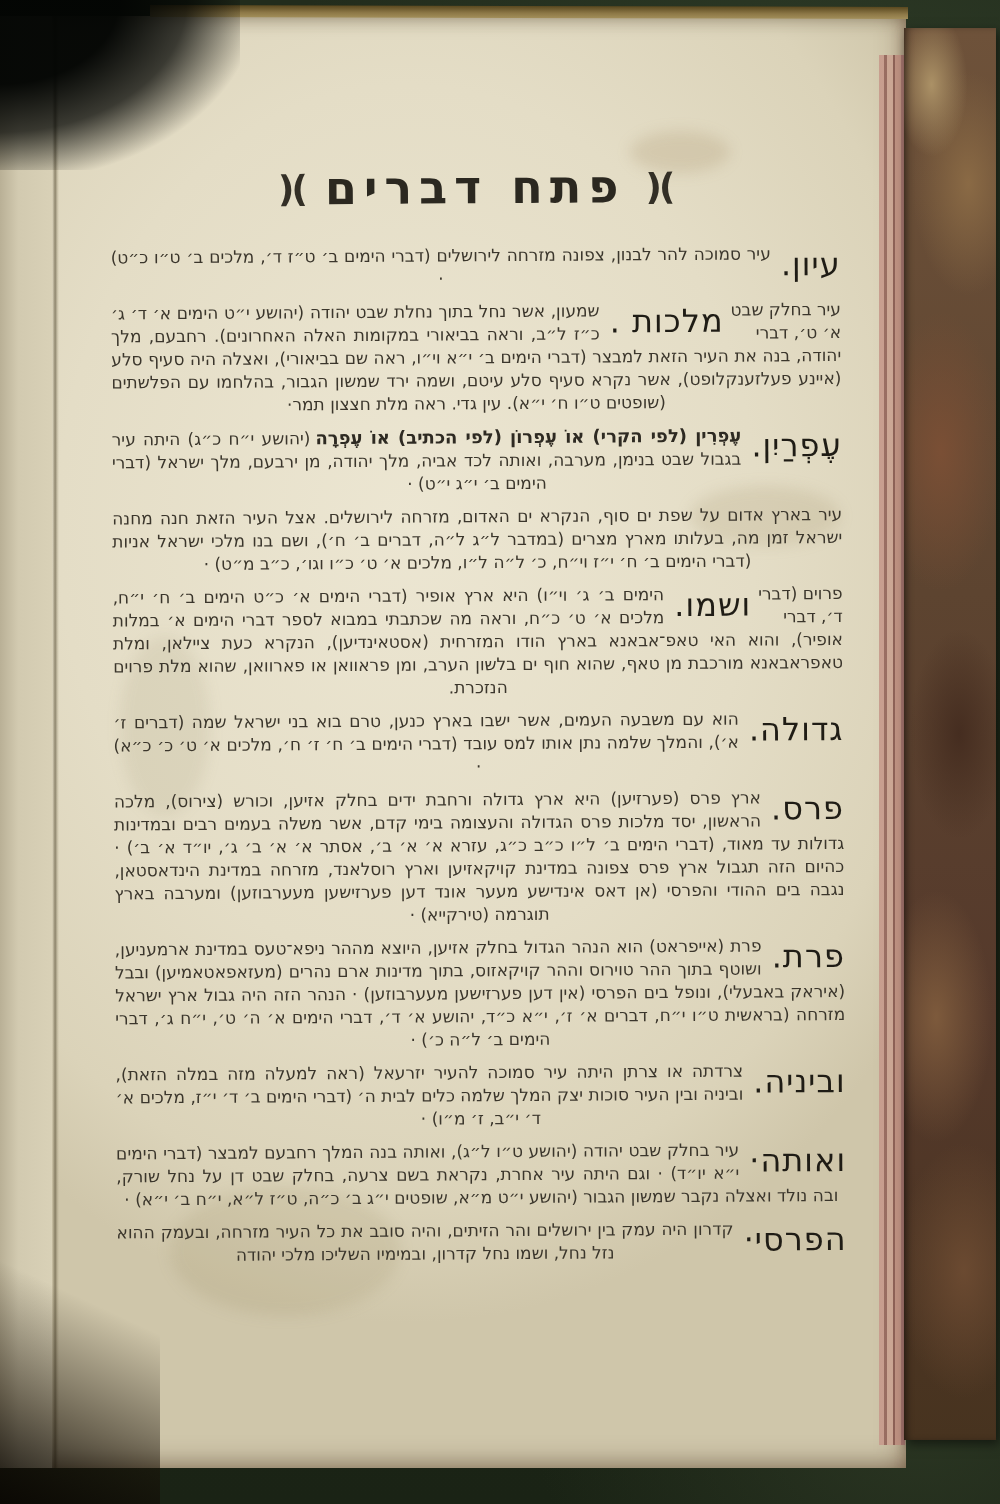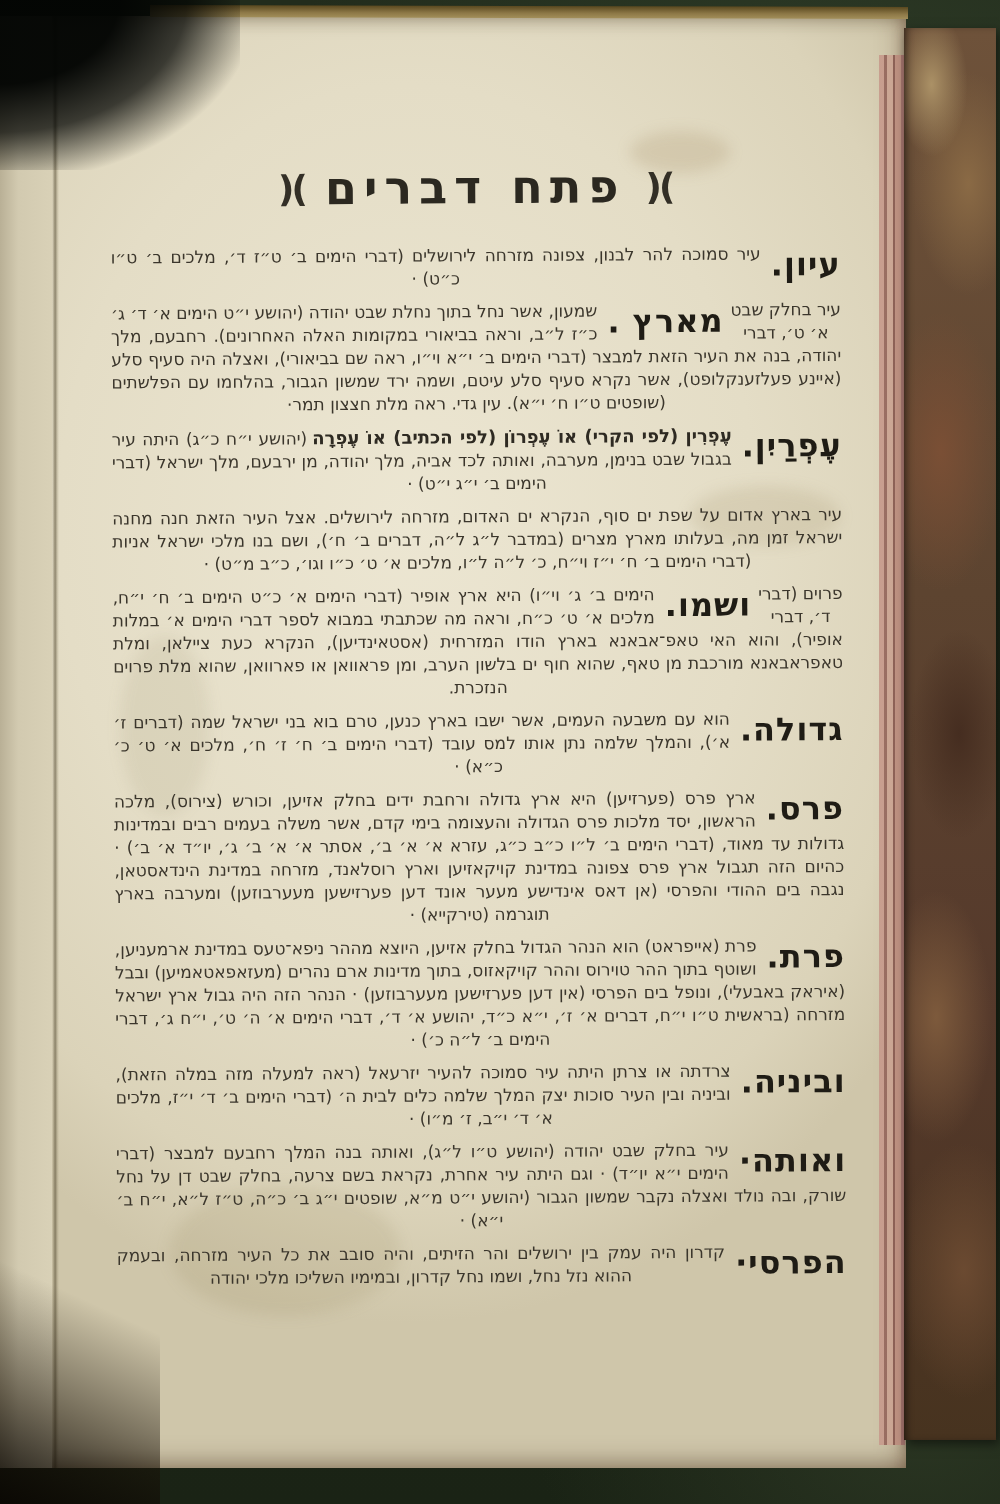--- a/index.html
+++ b/index.html
@@ -54,22 +54,22 @@
   
   .content{
     position:absolute;right:66px;left:110px;top:142px;direction:rtl;
     color:#36322a;transform:rotate(-.35deg);transform-origin:top right;
   }
   .title-row{text-align:center;margin:0 0 30px 0;color:#2b2820;font-weight:bold;white-space:nowrap;}
   .title-text{font-size:46px;letter-spacing:7px;margin:0 20px;}
   .orn{font-size:36px;direction:ltr;unicode-bidi:bidi-override;letter-spacing:-3px;position:relative;top:-3px;color:#332f26;}
   .entry{clear:both;margin-bottom:10px;}
   .cutin{float:right;display:flex;align-items:flex-start;margin-left:10px;}
-  .stub{display:flex;flex-direction:column;text-align:center;font-size:17px;line-height:23px;margin-left:7px;color:#3b362c;}
-  .hw{font-size:32px;font-weight:bold;line-height:44px;color:#1f1c15;letter-spacing:1px;white-space:nowrap;}
+  .stub{display:flex;flex-direction:column;text-align:right;font-size:17px;line-height:23px;margin-left:7px;color:#3b362c;}
+  .hw{font-size:32px;font-weight:normal;line-height:44px;color:#1f1c15;letter-spacing:1px;white-space:nowrap;}
   .body{margin:0;font-size:17px;line-height:23px;text-align:justify;text-align-last:center;color:#3b362c;}
   .sq{font-weight:bold;font-size:18px;margin-left:5px;color:#2e2a22;}
 </style>
 </head>
 <body>
 
 <div class="scene">
   <div class="page">
     <div class="under-strip"></div>
     <div class="crease"></div>
@@ -87,21 +87,21 @@
         </div>
         <p class="body"><span>עיר סמוכה להר לבנון, צפונה מזרחה לירושלים (דברי הימים ב׳ ט״ז ד׳, מלכים ב׳ ט״ו כ״ט) ·</span></p>
       </section>
 
       <section class="entry">
         <div class="cutin">
           <span class="stub">
             <span>עיר בחלק שבט</span>
             <span>א׳ ט׳, דברי</span>
           </span>
-          <span class="hw">מארץ .</span>
+          <span class="hw">מלכות .</span>
         </div>
         <p class="body"><span>שמעון, אשר נחל בתוך נחלת שבט יהודה (יהושע י״ט הימים א׳ ד׳ ג׳ כ״ז ל״ב, וראה בביאורי במקומות האלה האחרונים). רחבעם, מלך יהודה, בנה את העיר הזאת למבצר (דברי הימים ב׳ י״א וי״ו, ראה שם בביאורי), ואצלה היה סעיף סלע (איינע פעלזענקלופט), אשר נקרא סעיף סלע עיטם, ושמה ירד שמשון הגבור, בהלחמו עם הפלשתים (שופטים ט״ו ח׳ י״א). עין גדי. ראה מלת חצצון תמר·</span></p>
       </section>
 
       <section class="entry">
         <div class="cutin">
           <span class="hw">עֶפְרַיִן.</span>
         </div>
         <p class="body"><span class="sq">עֶפְרִין (לפי הקרי) אוֹ עֶפְרוֹן (לפי הכתיב) אוֹ עֶפְרָה</span><span>(יהושע י״ח כ״ג) היתה עיר בגבול שבט בנימן, מערבה, ואותה לכד אביה, מלך יהודה, מן ירבעם, מלך ישראל (דברי הימים ב׳ י״ג י״ט) ·</span></p>
       </section>

